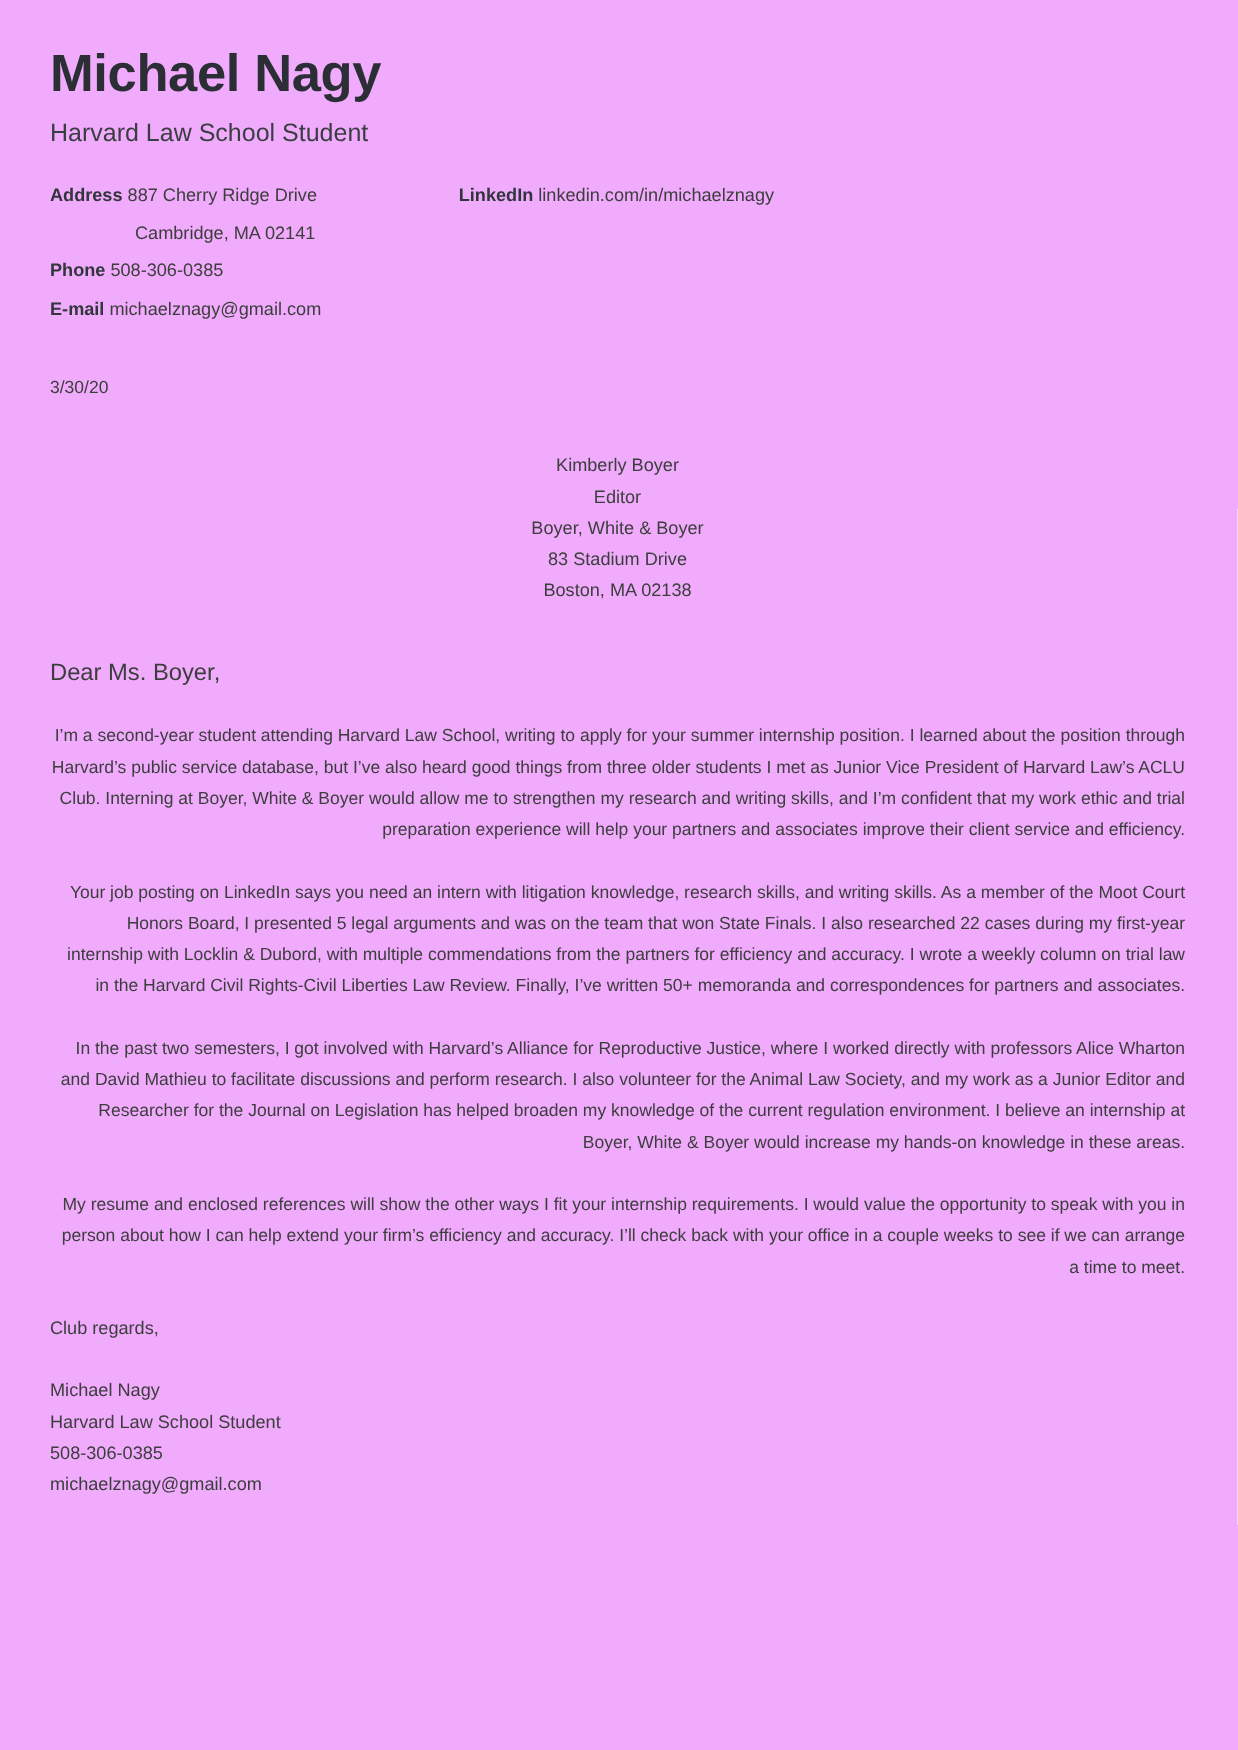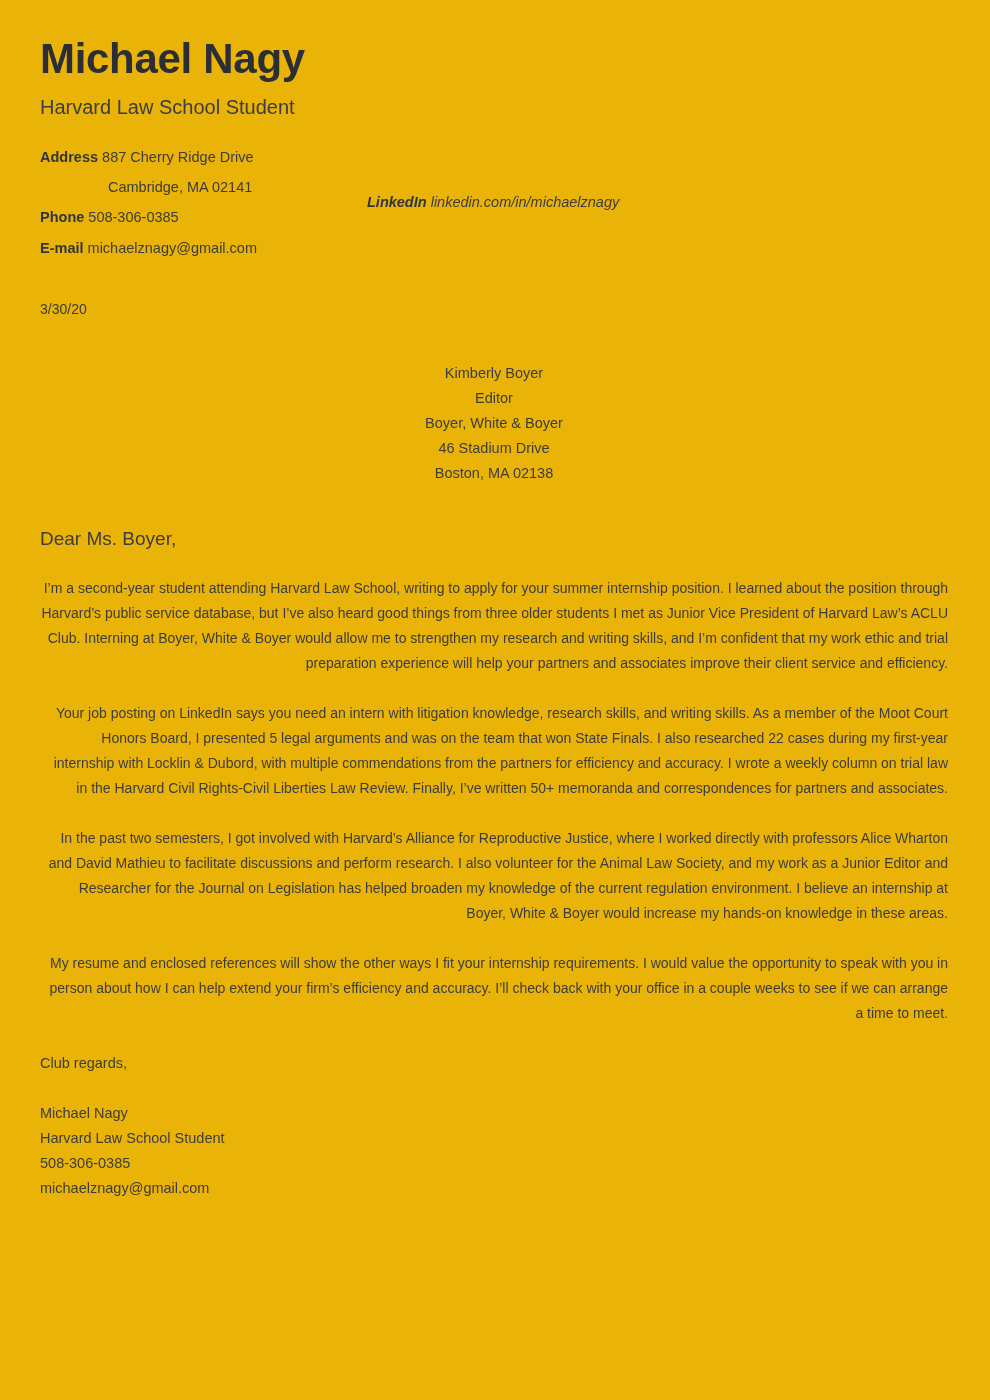--- a/index.html
+++ b/index.html
@@ -11,21 +11,21 @@
     width: 990px;
     height: 1400px;
     font-family: "Liberation Sans", sans-serif;
     -webkit-font-smoothing: antialiased;
   }
 
   .page {
     position: relative;
     width: 990px;
     height: 1400px;
-    background: #eab308;
+    background: #f0abfc;
     box-sizing: border-box;
     padding: 36px 42px 0 40px;
   }
 
   
   .letter-header {
     margin: 0;
   }
   .name {
     font-size: 42px;
@@ -40,29 +40,28 @@
     font-weight: 400;
     color: #3a3d42;
     line-height: 1.2;
     margin: 13px 0 0 0;
   }
 
   
   .contact-block {
     margin-top: 29px;
     display: flex;
-    align-items: center;
+    align-items: flex-start;
   }
   .contact-col-left {
     width: 327px;
     flex: 0 0 327px;
   }
   .contact-col-right {
     flex: 1 1 auto;
-    font-style: italic;
   }
   .contact-row {
     font-size: 14.5px;
     color: #3d3d3d;
     line-height: 1.25;
     margin-bottom: 12px;
     white-space: nowrap;
   }
   .contact-row:last-child { margin-bottom: 0; }
   .contact-label {
@@ -176,21 +175,21 @@
     </div>
 
   </div>
 
   <div class="date-line">3/30/20</div>
 
   <div class="recipient-block">
     <div class="recipient-line">Kimberly Boyer</div>
     <div class="recipient-line">Editor</div>
     <div class="recipient-line">Boyer, White &amp; Boyer</div>
-    <div class="recipient-line">46 Stadium Drive</div>
+    <div class="recipient-line">83 Stadium Drive</div>
     <div class="recipient-line">Boston, MA 02138</div>
   </div>
 
   <div class="salutation">Dear Ms. Boyer,</div>
 
   <div class="body-copy">
     <p class="body-paragraph">I’m a second-year student attending Harvard Law School, writing to apply for your summer internship position. I learned about the position through Harvard’s public service database, but I’ve also heard good things from three older students I met as Junior Vice President of Harvard Law’s ACLU Club. Interning at Boyer, White &amp; Boyer would allow me to strengthen my research and writing skills, and I’m confident that my work ethic and trial preparation experience will help your partners and associates improve their client service and efficiency.</p>
     <p class="body-paragraph">Your job posting on LinkedIn says you need an intern with litigation knowledge, research skills, and writing skills. As a member of the Moot Court Honors Board, I presented 5 legal arguments and was on the team that won State Finals. I also researched 22 cases during my first-year internship with Locklin &amp; Dubord, with multiple commendations from the partners for efficiency and accuracy. I wrote a weekly column on trial law in the Harvard Civil Rights-Civil Liberties Law Review. Finally, I’ve written 50+ memoranda and correspondences for partners and associates.</p>
     <p class="body-paragraph">In the past two semesters, I got involved with Harvard’s Alliance for Reproductive Justice, where I worked directly with professors Alice Wharton and David Mathieu to facilitate discussions and perform research. I also volunteer for the Animal Law Society, and my work as a Junior Editor and Researcher for the Journal on Legislation has helped broaden my knowledge of the current regulation environment. I believe an internship at Boyer, White &amp; Boyer would increase my hands-on knowledge in these areas.</p>
     <p class="body-paragraph">My resume and enclosed references will show the other ways I fit your internship requirements. I would value the opportunity to speak with you in person about how I can help extend your firm’s efficiency and accuracy. I’ll check back with your office in a couple weeks to see if we can arrange a time to meet.</p>

